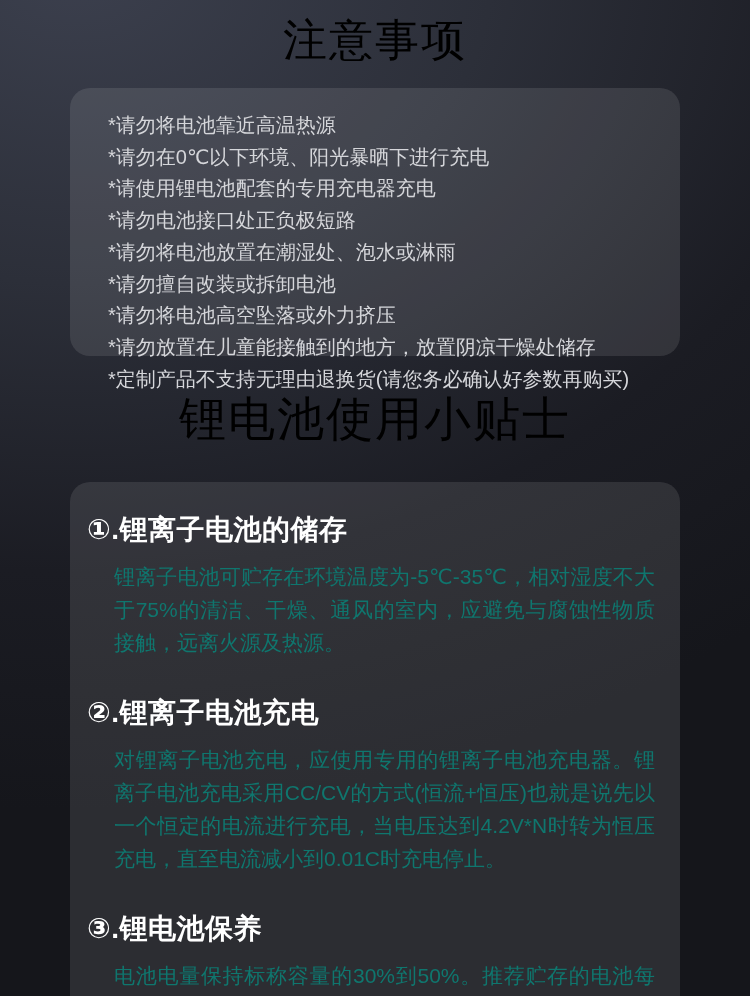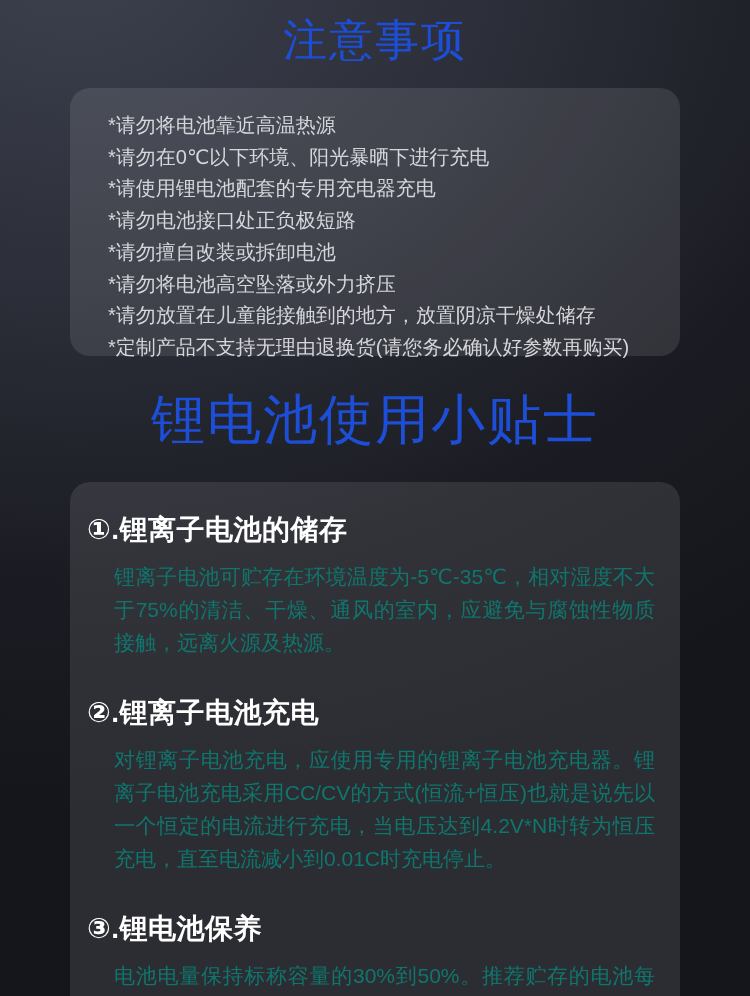--- a/index.html
+++ b/index.html
@@ -6,30 +6,30 @@
   body {
     width: 750px;
     height: 996px;
     overflow: hidden;
     position: relative;
     background: radial-gradient(1100px 850px at 10% -4%,
       #3c404e 0%, #2c2f39 38%, #1b1c23 72%, #15161b 100%);
     font-family: "Liberation Sans", "DejaVu Sans", sans-serif;
   }
   .page-title {
-    color: #1d4ed8;
+    color: #000000;
     font-size: 44px;
     font-weight: 400;
     line-height: 48px;
     text-align: center;
     margin: 0;
     letter-spacing: 2px;
   }
   .title-precautions { padding-top: 16px; }
-  .title-tips { margin-top: 38px; font-size: 54px; line-height: 50px; }
+  .title-tips { margin-top: 38px; font-size: 47px; line-height: 50px; }
   .card {
     margin: 0 70px;
     background: rgba(255, 255, 255, 0.10);
     border-radius: 20px;
     box-sizing: border-box;
   }
   .card-precautions {
     margin-top: 24px;
     height: 268px;
     padding: 22px 32px 22px 38px;
@@ -74,20 +74,21 @@
 <div class="page">
 
   <h1 class="page-title title-precautions">注意事项</h1>
 
   <section class="card card-precautions">
     <ul class="precautions-list">
       <li>*请勿将电池靠近高温热源</li>
       <li>*请勿在0℃以下环境、阳光暴晒下进行充电</li>
       <li>*请使用锂电池配套的专用充电器充电</li>
       <li>*请勿电池接口处正负极短路</li>
+      <li>*请勿将电池放置在潮湿处、泡水或淋雨</li>
       <li>*请勿擅自改装或拆卸电池</li>
       <li>*请勿将电池高空坠落或外力挤压</li>
       <li>*请勿放置在儿童能接触到的地方，放置阴凉干燥处储存</li>
       <li>*定制产品不支持无理由退换货(请您务必确认好参数再购买)</li>
     </ul>
   </section>
 
   <h1 class="page-title title-tips">锂电池使用小贴士</h1>
 
   <section class="card card-tips">

